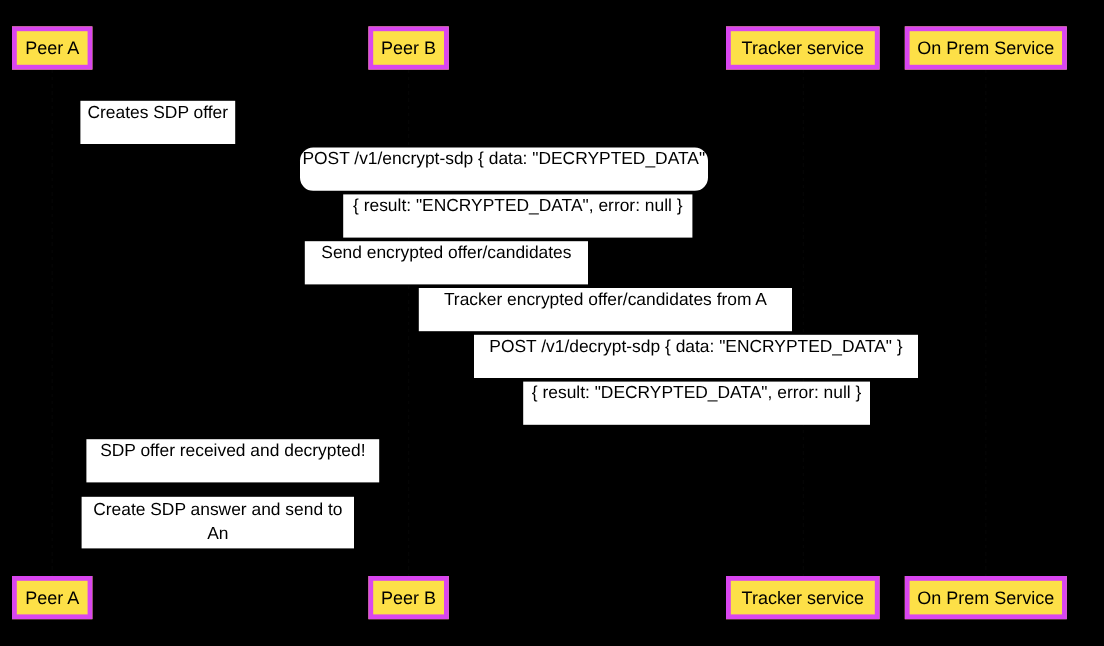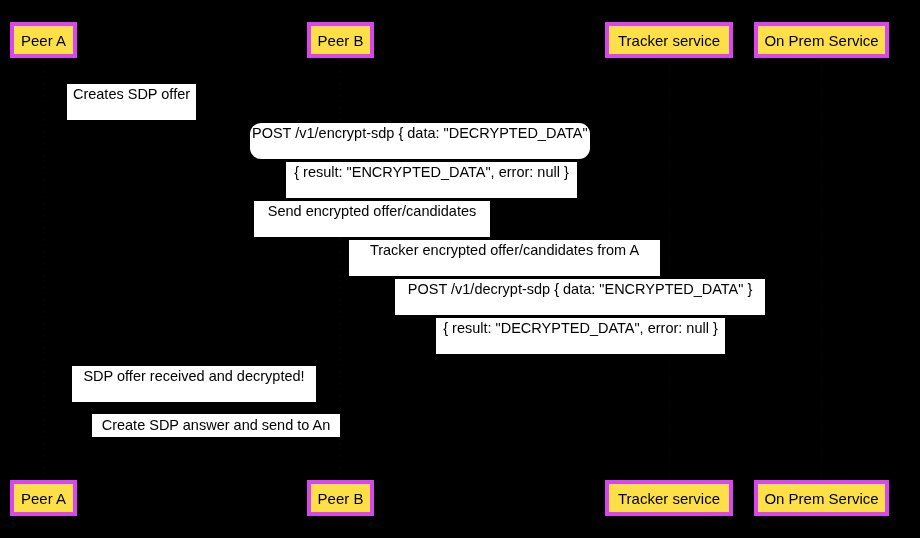--- a/index.html
+++ b/index.html
@@ -108,21 +108,21 @@
   <div class="msg-label" style="left:238px; top:201px; width:236px;margin-left:16px;">Send encrypted offer/candidates</div>
 
   <div class="msg-label" style="left:349px; top:240px; width:311px;">Tracker encrypted offer/candidates from A</div>
 
   <div class="msg-label" style="left:395px; top:279px; width:370px;">POST /v1/decrypt-sdp { data: "ENCRYPTED_DATA" }</div>
 
   <div class="msg-label" style="left:436px; top:318px; width:289px;">{ result: "DECRYPTED_DATA", error: null }</div>
 
   <div class="msg-label" style="left:72px; top:366px; width:244px;">SDP offer received and decrypted!</div>
 
-  <div class="msg-label two-line" style="left:68px; top:414px; width:248px;margin-left:24px;">
+  <div class="msg-label two-line" style="left:68px; top:414px; width:227px;">
     <span>Create SDP answer and send to An</span><br>
   </div>
 
   <div class="participant" style="left:10px; top:480px; width:67px; height:36px;">
     <span>Peer A</span>
   </div>
   <div class="participant" style="left:307px; top:480px; width:67px; height:36px;">
     <span>Peer B</span>
   </div>
   <div class="participant" style="left:605px; top:480px; width:128px; height:36px;">

